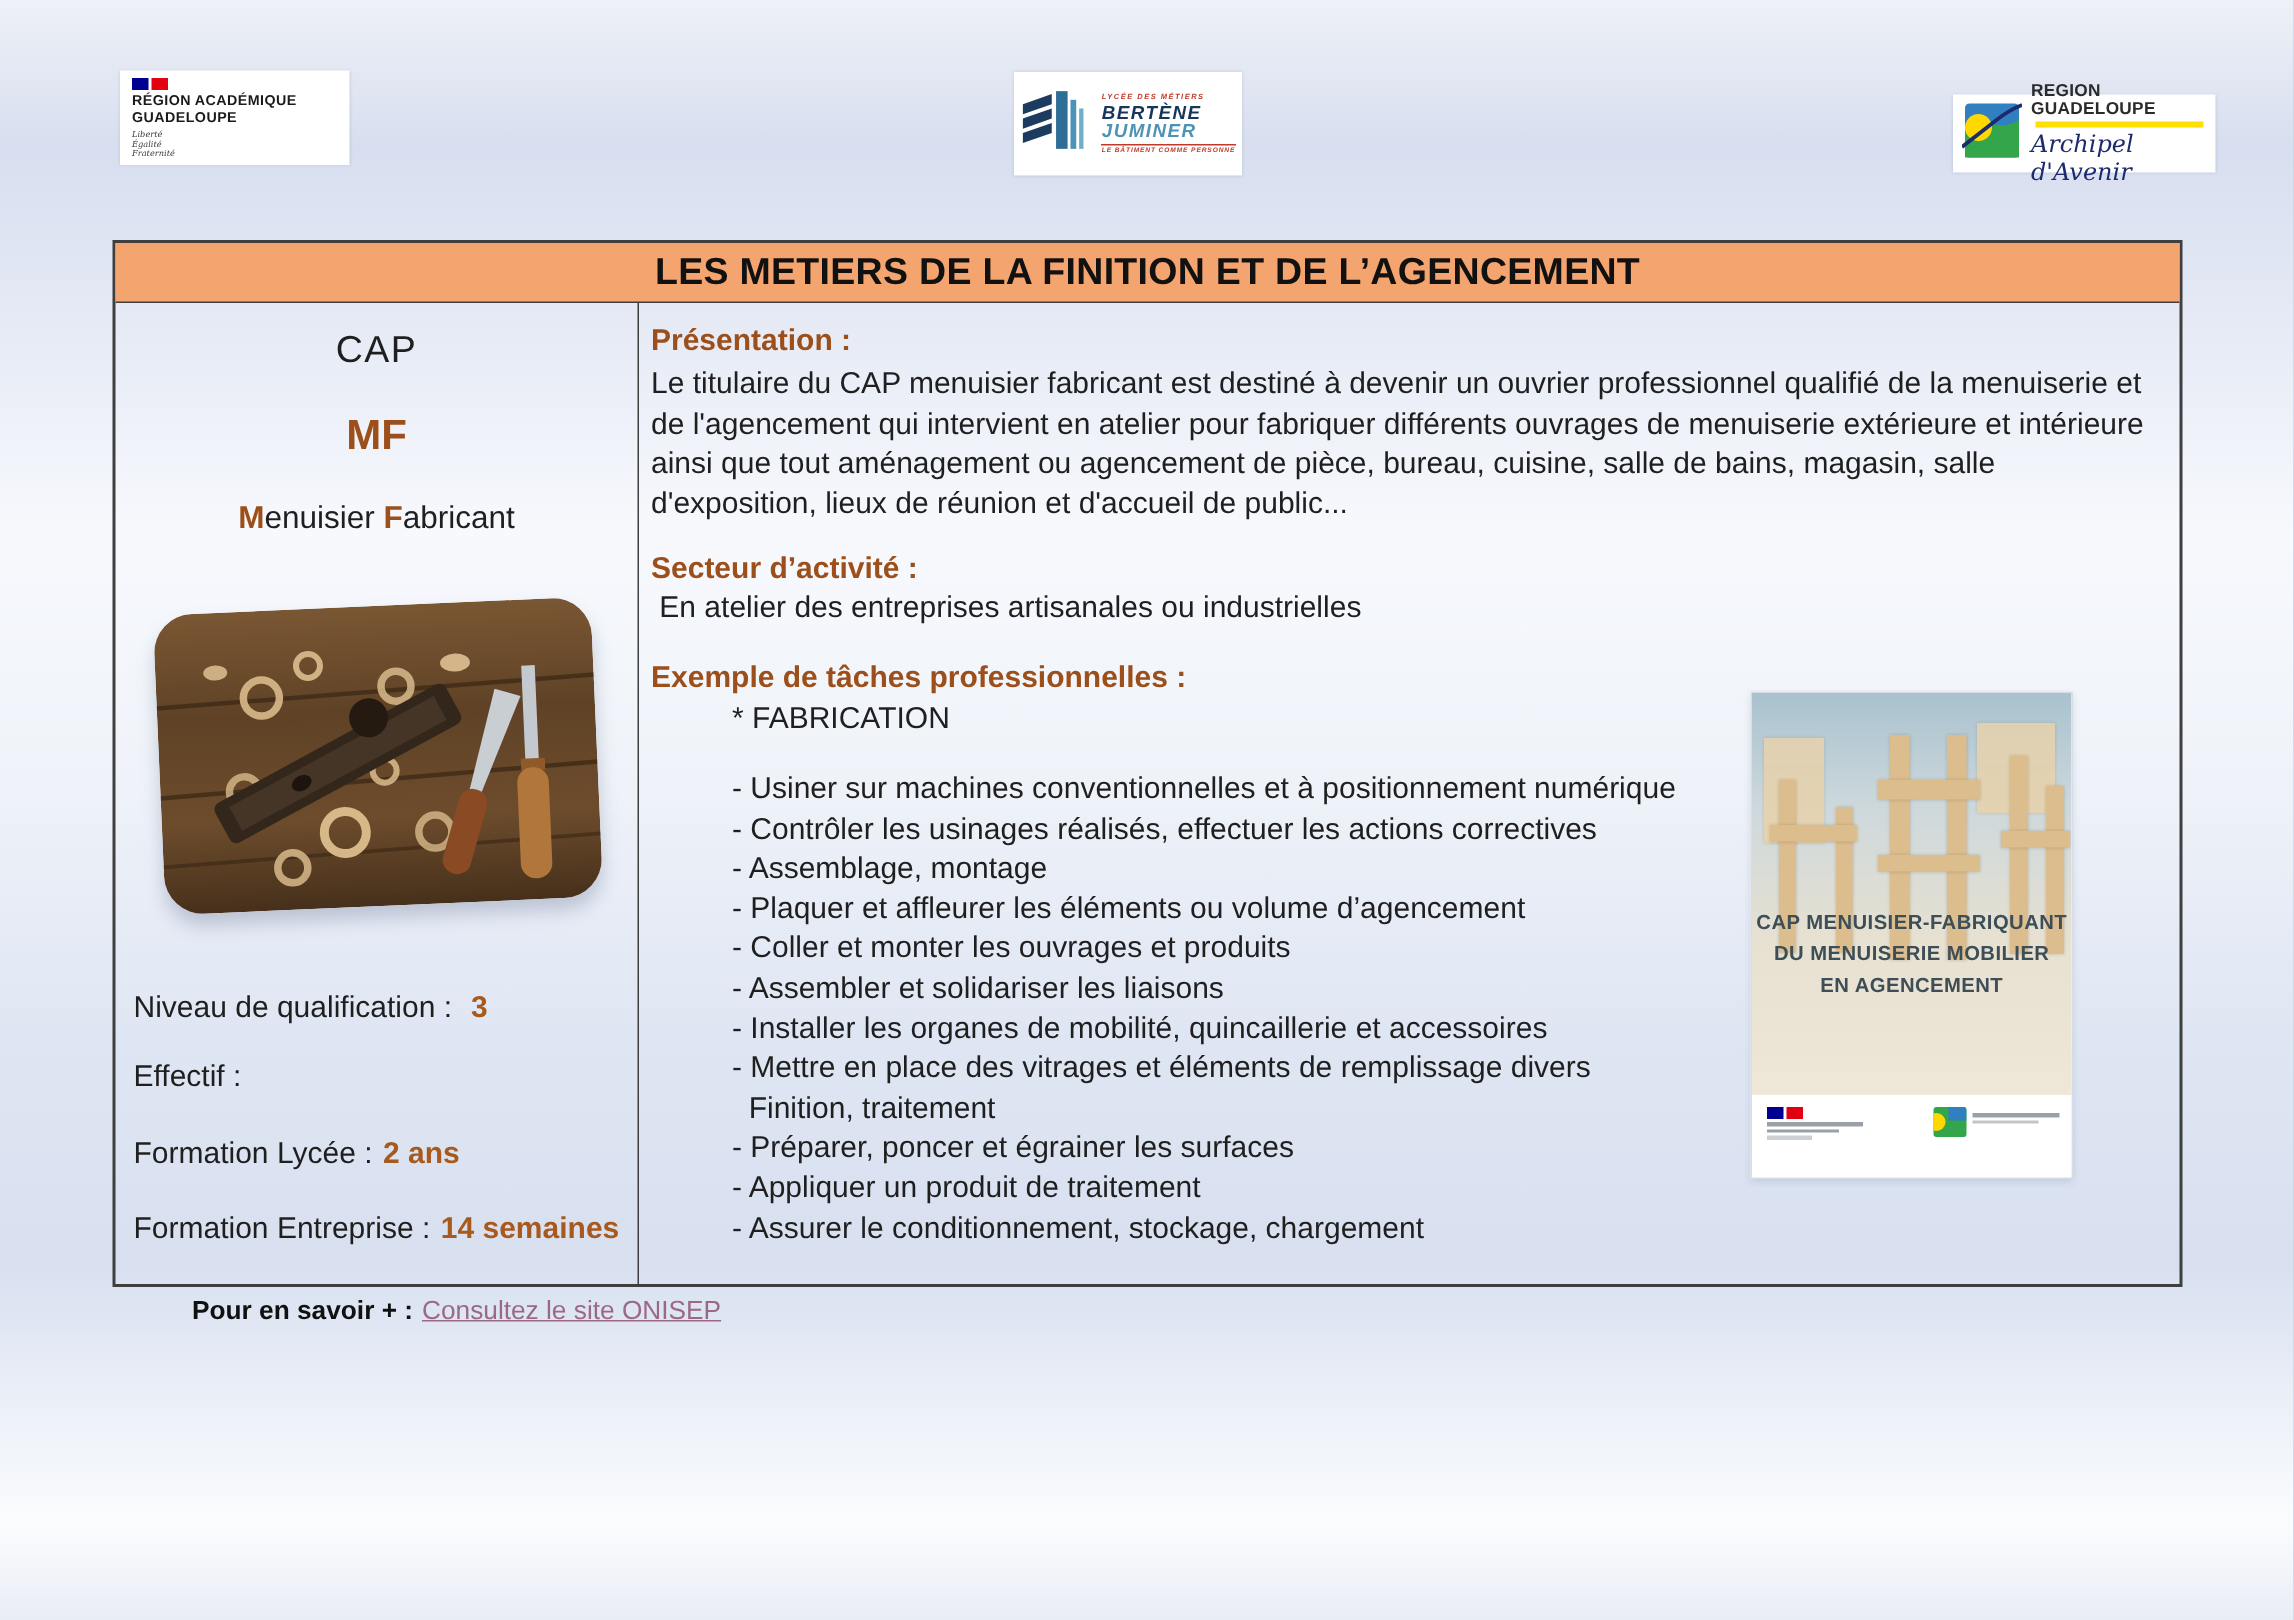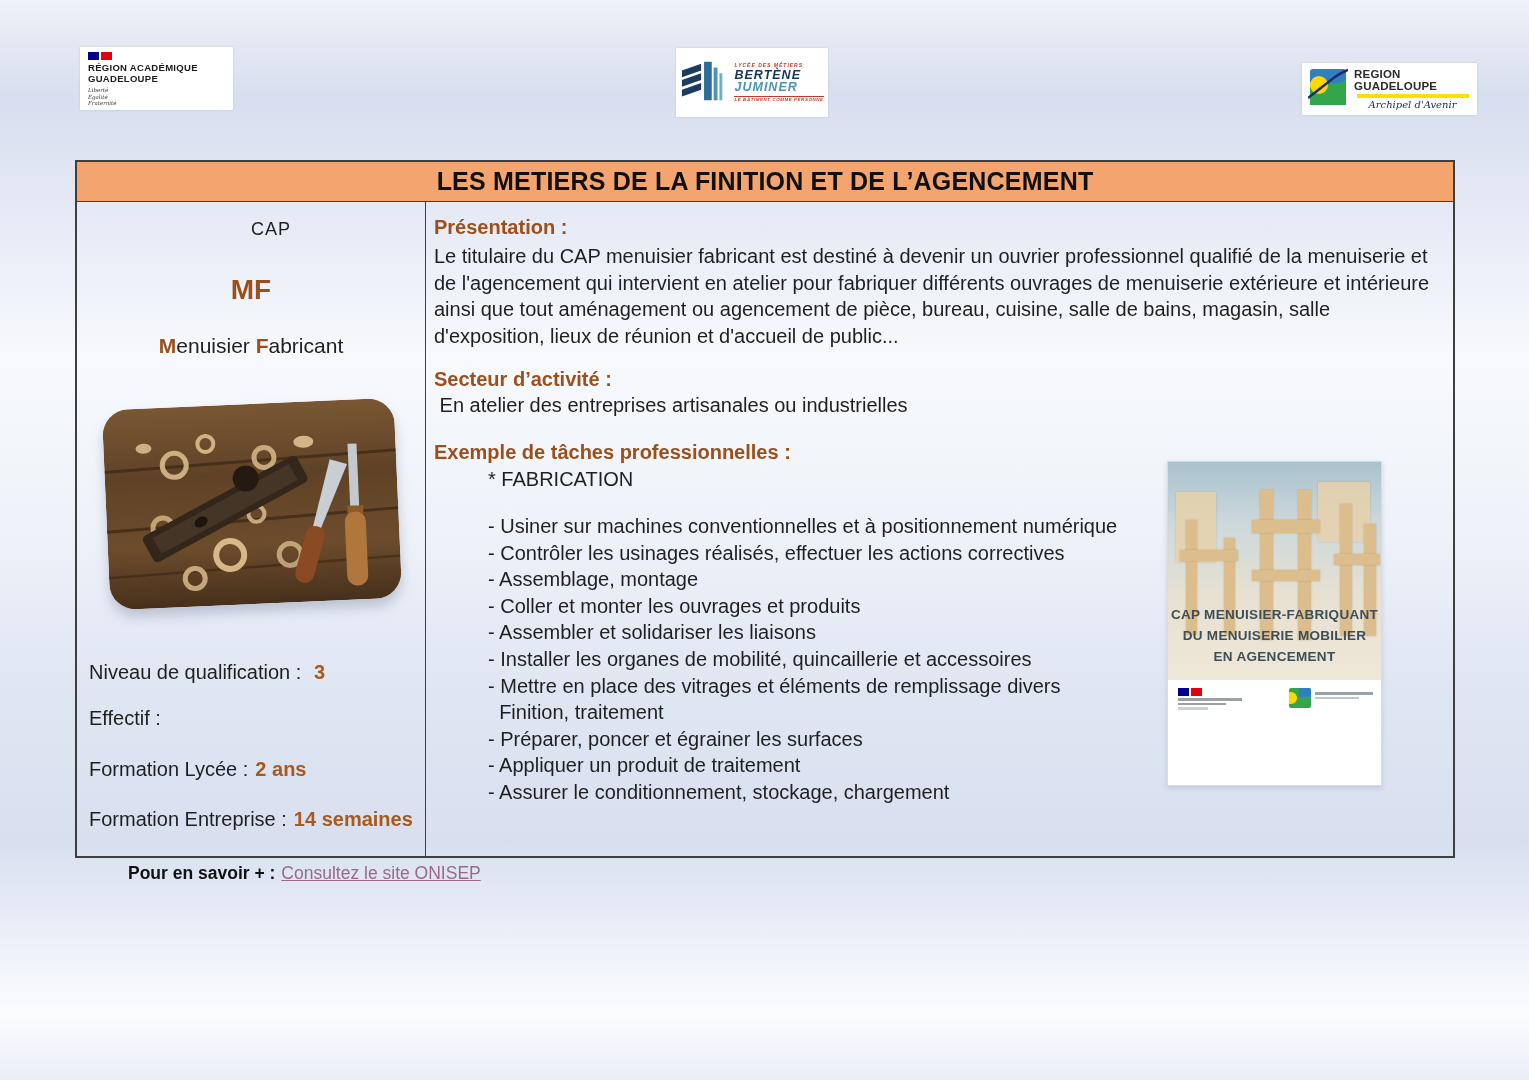--- a/index.html
+++ b/index.html
@@ -21,50 +21,50 @@
   .card-lycee{left:676px;top:48px;width:152px;height:69px;display:flex;align-items:center;justify-content:center;gap:4px;box-sizing:border-box;padding:4px;font-style:italic;}
   .lycee-text{display:flex;flex-direction:column;line-height:1;}
   .lycee-top{font-size:5px;font-weight:bold;color:#c0392b;letter-spacing:1px;margin-bottom:1px;}
   .lycee-n1{font-size:12.5px;font-weight:bold;color:#16365c;letter-spacing:1px;}
   .lycee-n2{font-size:12.5px;font-weight:bold;color:#4c93b5;letter-spacing:1px;}
   .lycee-tag{font-size:4.4px;font-weight:bold;color:#c0392b;letter-spacing:.6px;margin-top:2px;border-top:1px solid #c0392b;padding-top:1px;}
   .card-region{left:1302px;top:63px;width:175px;height:52px;display:flex;align-items:center;gap:6px;box-sizing:border-box;padding:4px 6px;}
   .region-text{display:flex;flex-direction:column;align-items:center;flex:1;}
   .region-title{font-size:11.5px;font-weight:bold;color:#2b2b2b;letter-spacing:.2px;}
   .region-bar{width:112px;height:4px;background:#ffe000;margin:2px 0 1px;}
-  .region-script{font-family:"DejaVu Serif",serif;font-style:italic;font-size:10px;color:#1d2a6e;}
+  .region-script{font-family:"DejaVu Serif",serif;font-style:italic;font-size:16px;color:#1d2a6e;}
   
   .sheet{position:absolute;left:75px;top:160px;width:1380px;height:698px;border:2px solid var(--border_dark,#3f3f3f);box-sizing:border-box;background:transparent;}
   .banner{height:39px;background:var(--accent_orange,#f4a46e);border-bottom:1px solid var(--border_dark,#3f3f3f);display:flex;align-items:center;justify-content:center;}
   .banner-title{font-size:25px;font-weight:bold;color:#111;letter-spacing:.2px;}
   .tbody{display:flex;height:655px;}
   .col-left{position:relative;width:349px;border-right:1px solid var(--border_dark,#3f3f3f);box-sizing:border-box;}
   .col-right{position:relative;flex:1;}
   
-  .cap{position:absolute;top:17px;left:0;width:100%;text-align:center;font-size:18px;letter-spacing:1px;margin-left:20px;}
+  .cap{position:absolute;top:17px;left:0;width:100%;text-align:center;font-size:25px;letter-spacing:1px;}
   .mf{position:absolute;top:72px;left:0;width:100%;text-align:center;font-size:28px;font-weight:bold;color:var(--heading_brown,#9c4f1a);}
   .prof-name{position:absolute;top:132px;left:0;width:100%;text-align:center;font-size:21px;white-space:pre-wrap;}
   .brown{color:var(--heading_brown,#9c4f1a);font-weight:bold;}
   .wood{position:absolute;left:29px;top:202px;width:292px;height:200px;border-radius:26px;overflow:hidden;transform:rotate(-2.5deg);box-shadow:0 8px 12px rgba(110,120,150,.35);}
   .info-line{position:absolute;left:12px;font-size:20px;white-space:pre-wrap;}
   .info-value{color:var(--value_brown,#a8591d);font-weight:bold;margin-left:7px;}
   .i1{top:459px;} .i2{top:505px;} .i3{top:556px;} .i4{top:606px;}
   
   .heading{position:absolute;left:8px;font-size:20px;font-weight:bold;color:var(--heading_brown,#9c4f1a);}
   .h-pres{top:14px;} .h-sect{top:166px;} .h-task{top:239px;}
   .pres-body{position:absolute;left:8px;top:41px;width:1002px;font-size:20px;line-height:26.5px;}
   .sect-body{position:absolute;left:8px;top:192px;width:1002px;font-size:20px;white-space:pre-wrap;}
   .fab-line{position:absolute;left:62px;top:266px;font-size:20px;}
   .task-list{position:absolute;left:62px;top:299px;width:680px;margin-top:12px;}
   .task-line{font-size:20px;line-height:26.6px;white-space:pre-wrap;}
   
   .poster{position:absolute;left:741px;top:259px;width:215px;height:325px;background:#fff;border:1px solid #d8dce6;box-sizing:border-box;overflow:hidden;box-shadow:0 2px 5px rgba(110,120,150,.25);}
   .poster-top{height:52px;display:flex;align-items:center;gap:5px;padding:0 5px;background:#fdfdfd;}
   .poster-top-text{font-size:7.5px;font-weight:bold;color:#4b8794;line-height:1.4;letter-spacing:.2px;}
-  .poster-photo{position:relative;height:218px;background:linear-gradient(180deg,#a9c2ce 0%,#cdd8dc 28%,#e7e1d1 62%,#efe7d8 100%);}
+  .poster-photo{position:relative;height:268px;background:linear-gradient(180deg,#a9c2ce 0%,#cdd8dc 28%,#e7e1d1 62%,#efe7d8 100%);}
   .pf{position:absolute;background:#dcbd8e;box-shadow:0 0 2px rgba(120,90,50,.3);}
   .pf.light{background:#e9d2a9;opacity:.8;}
   .poster-title{position:absolute;left:0;top:143px;width:100%;text-align:center;font-size:13.5px;font-weight:800;color:#3d4e57;line-height:1.55;letter-spacing:.3px;}
   .poster-bottom{position:relative;height:53px;background:#fff;}
   .mini-lines i{display:block;height:2.5px;background:#9aa0a8;margin:2px 0;}
   .mini-acad{position:absolute;left:10px;top:8px;width:68px;}
   .mini-region{position:absolute;right:8px;top:8px;display:flex;gap:4px;align-items:flex-start;}
   .mini-region-icon{width:22px;height:20px;position:relative;background:#33a64c;overflow:hidden;border-radius:2px;}
   .mini-region-icon .sun{position:absolute;left:-4px;top:4px;width:12px;height:12px;border-radius:50%;background:#ffd800;}
   .mini-region-icon .sky{position:absolute;right:0;top:0;width:12px;height:9px;background:#2f7fc1;}
@@ -193,20 +193,21 @@
         <div class="heading h-sect">Secteur d’activité :</div>
         <div class="sect-body"> En atelier des entreprises artisanales ou industrielles</div>
 
         <div class="heading h-task">Exemple de tâches professionnelles :</div>
         <div class="fab-line">* FABRICATION</div>
 
         <div class="task-list">
             <div class="task-line">- Usiner sur machines conventionnelles et à positionnement numérique</div>
             <div class="task-line">- Contrôler les usinages réalisés, effectuer les actions correctives</div>
             <div class="task-line">- Assemblage, montage</div>
+            <div class="task-line">- Plaquer et affleurer les éléments ou volume d’agencement</div>
             <div class="task-line">- Coller et monter les ouvrages et produits</div>
             <div class="task-line">- Assembler et solidariser les liaisons</div>
             <div class="task-line">- Installer les organes de mobilité, quincaillerie et accessoires</div>
             <div class="task-line">- Mettre en place des vitrages et éléments de remplissage divers</div>
             <div class="task-line">  Finition, traitement</div>
             <div class="task-line">- Préparer, poncer et égrainer les surfaces</div>
             <div class="task-line">- Appliquer un produit de traitement</div>
             <div class="task-line">- Assurer le conditionnement, stockage, chargement</div>
           </div>
 

